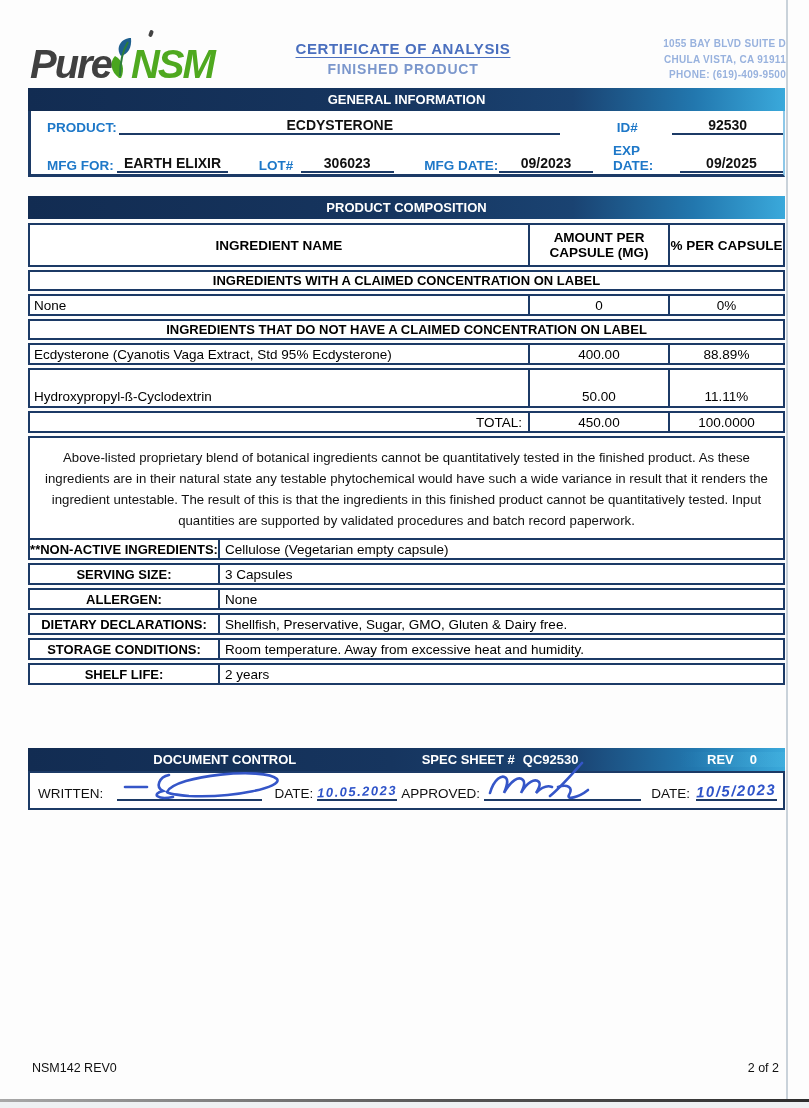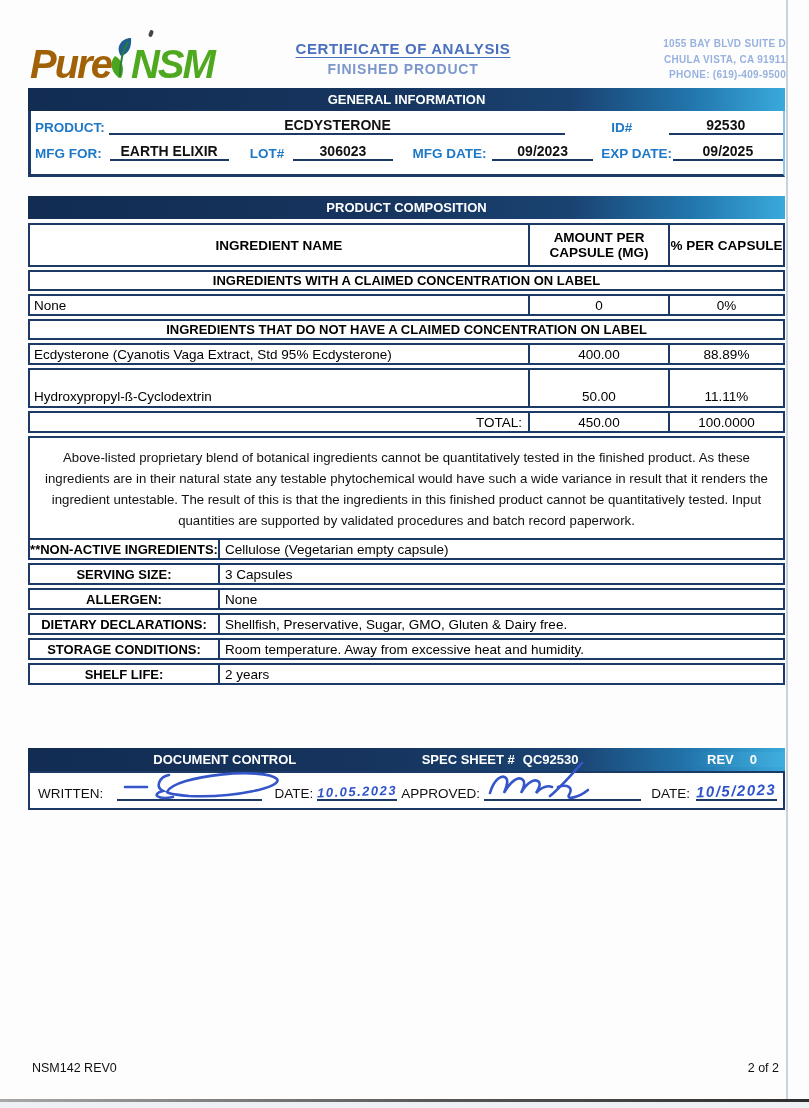--- a/index.html
+++ b/index.html
@@ -12,40 +12,40 @@
   
   .scan-right { position:absolute; top:0; left:786px; width:2px; height:1108px; background:#c9d2da; }
   .scan-bottom-line { position:absolute; top:1099px; left:0; width:809px; height:3px;
     background:linear-gradient(90deg,#a8a8a8,#565656 55%,#2e2e2e); }
   .scan-bottom-fill { position:absolute; top:1102px; left:0; width:809px; height:6px; background:#eef1f3; }
   .speck { position:absolute; top:30px; left:149px; width:4px; height:7px; background:#444; border-radius:2px; transform:rotate(20deg); }
 
   
   .logo { position:absolute; top:36px; left:30px; display:flex; align-items:center;
     font-weight:bold; font-style:italic; font-size:40px; letter-spacing:-2px; }
-  .logo .pure { color:#a16207;text-align:right; }
+  .logo .pure { color:#404040;text-align:right; }
   .logo .nsm  { color:#4fa91f; }
   .logo svg { margin:0 -2px 4px -4px; }
   .coa-title { position:absolute; top:40px; left:258px; width:290px; text-align:center; }
   .coa-title .l1 { color:#4a6fbe; font-size:15px; font-weight:bold; letter-spacing:0.6px;
     text-decoration:underline; text-underline-offset:3px; }
   .coa-title .l2 { color:#7b97cc; font-size:14px; font-weight:bold; letter-spacing:0.8px; margin-top:4px; }
   .addr { position:absolute; top:36px; left:616px; width:170px; text-align:right;
     color:#98b2de; font-size:10px; font-weight:bold; line-height:1.55; letter-spacing:0.3px; }
 
   
   .bar { position:absolute; left:28px; width:757px; height:23px;
     background:linear-gradient(90deg,#122c52 0%,#16355f 48%,#1a4372 72%,#2277ae 88%,#3aa9db 100%);
     color:#fff; font-weight:bold; font-size:13px; display:flex; align-items:center; justify-content:center; }
 
   
   .gi-box { position:absolute; top:111px; left:28px; width:757px; height:66px;
     border-left:3px solid #1c3a66; border-bottom:3px solid #1c3a66; border-right:2px solid #8cc7e8;
     background:#fff; padding:4px 0 0 4px; }
-  .blbl { color:#1e78c8; font-weight:bold; font-size:13.5px; }
+  .blbl { color:#1e78c8; font-weight:bold; font-size:13.5px;margin-left:12px; }
   .bval { color:#111; font-weight:bold; font-size:14px; }
   .uline { border-bottom:2px solid #1c3a66; text-align:center; }
   .gi-row { display:flex; align-items:flex-end; }
   .gi-row1 { margin-top:2px; }
   .gi-row2 { margin-top:8px; }
 
   
   .pc-table { position:absolute; top:223px; left:28px; width:757px; }
   .seg { border:2px solid #1c3a66; background:#fff; margin-bottom:3px; }
   .cols { display:grid; grid-template-columns:1fr 140px 115px; }

